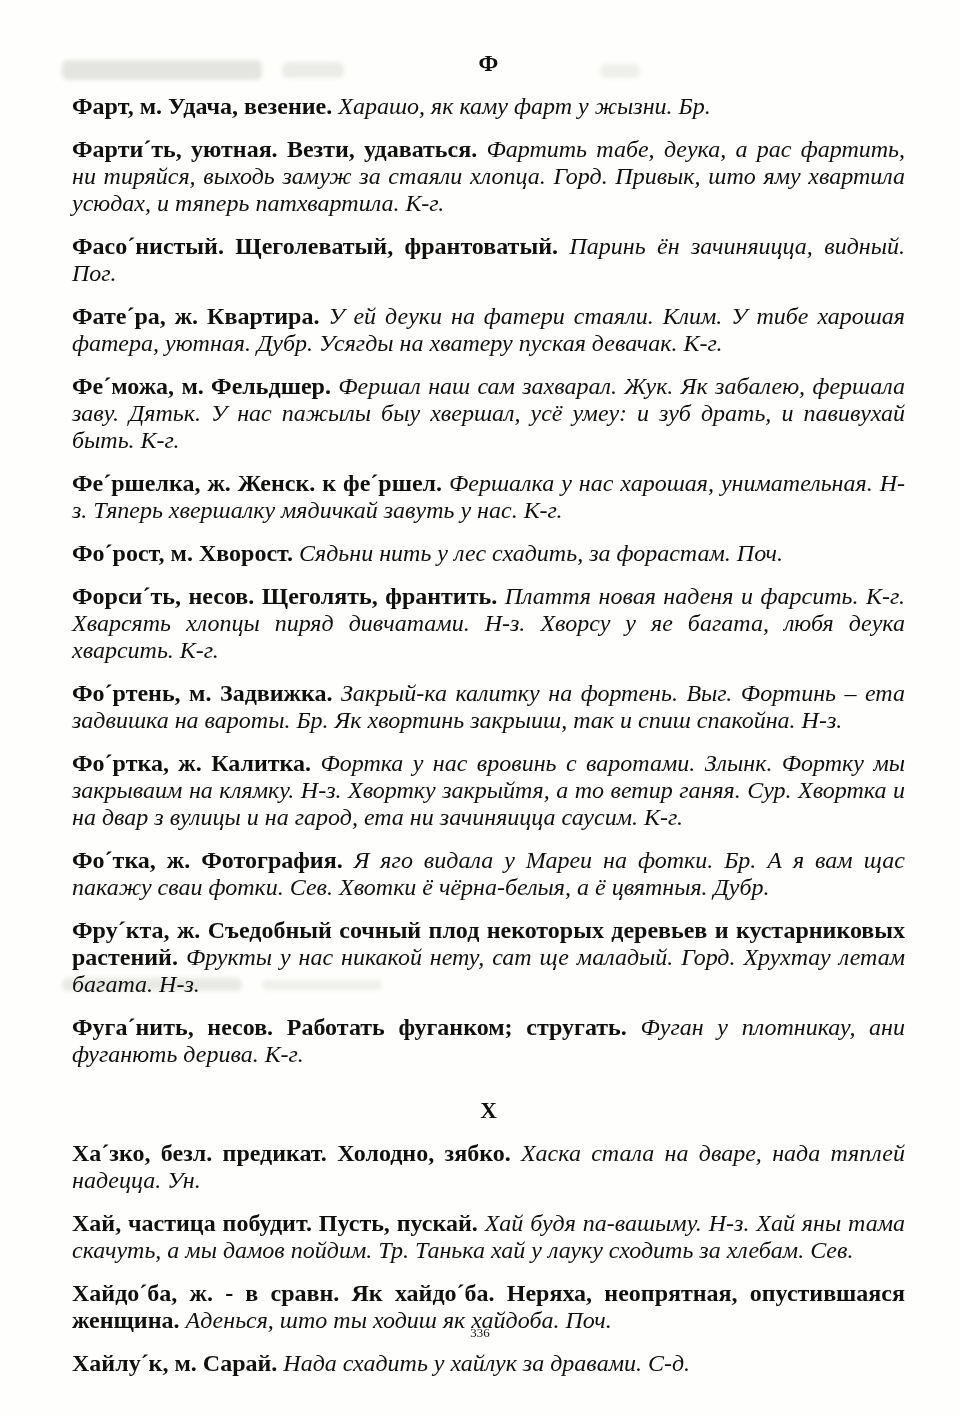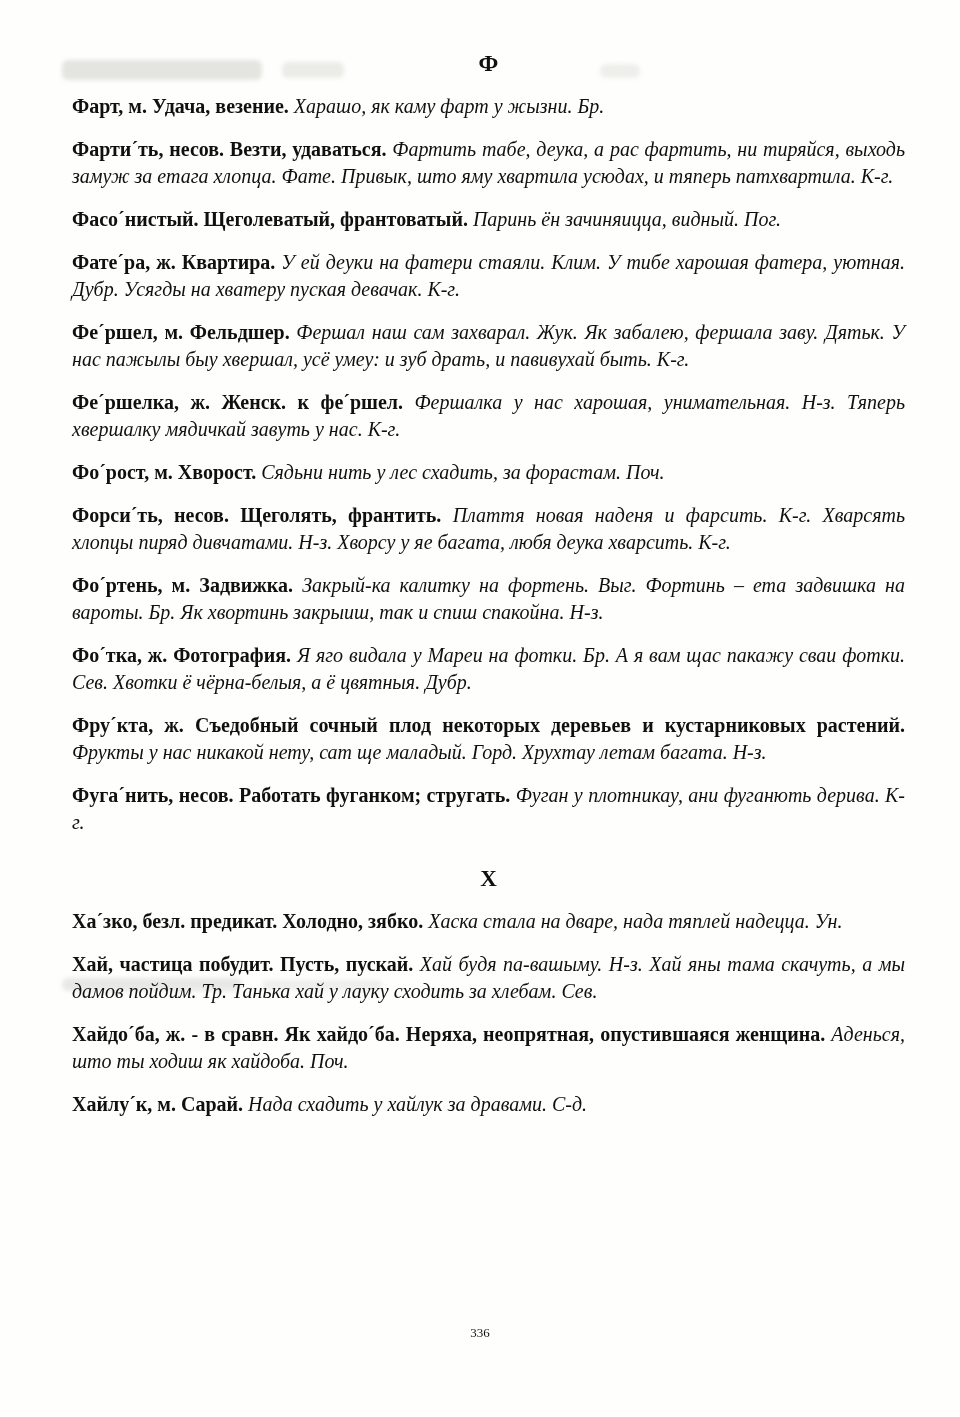--- a/index.html
+++ b/index.html
@@ -16,21 +16,21 @@
     left:72px;top:50px;width:833px;
   }
   .letter{
     font-size:23px;font-weight:bold;
     text-align:center;
     line-height:27px;
     margin:0 0 13px 0;
   }
   .letter:not(:first-child){margin-top:29px;}
   .entry{
-    font-size:20px;
+    font-size:24px;
     line-height:27px;
     margin:16px 0 10px 0;
     text-align:justify;
     text-align-last:left;
   }
   .entry .bold{font-weight:bold;}
   .entry .italic{font-style:italic;}
   .page-number{
     position:absolute;
     top:1325px;left:0;width:100%;
@@ -56,28 +56,29 @@
 <div class="page">
   <div class="artifact artifact-1"></div>
   <div class="artifact artifact-2"></div>
   <div class="artifact artifact-3"></div>
   <div class="artifact artifact-4"></div>
   <div class="artifact artifact-5"></div>
 
   <div class="content" id="content">
       <h2 class="letter">Ф</h2>
       <p class="entry"><span class="bold">Фарт, м. Удача, везение. </span><span class="italic">Харашо, як каму фарт у жызни. Бр.</span></p>
-      <p class="entry"><span class="bold">Фарти´ть, несов. Везти, удаваться. </span><span class="italic">Фартить табе, деука, а рас фартить, ни тиряйся, выходь замуж за етага хлопца. Фате. Привык, што яму хвартила усюдах, и тяперь патхвартила. К-г.</span></p>
+      <p class="entry"><span class="bold">Фарти´ть, уютная. Везти, удаваться. </span><span class="italic">Фартить табе, деука, а рас фартить, ни тиряйся, выходь замуж за стаяли хлопца. Горд. Привык, што яму хвартила усюдах, и тяперь патхвартила. К-г.</span></p>
       <p class="entry"><span class="bold">Фасо´нистый. Щеголеватый, франтоватый. </span><span class="italic">Паринь ён зачиняицца, видный. Пог.</span></p>
       <p class="entry"><span class="bold">Фате´ра, ж. Квартира. </span><span class="italic">У ей деуки на фатери стаяли. Клим. У тибе харошая фатера, уютная. Дубр. Усягды на хватеру пуская девачак. К-г.</span></p>
-      <p class="entry"><span class="bold">Фе´ршел, м. Фельдшер. </span><span class="italic">Фершал наш сам захварал. Жук. Як забалею, фершала заву. Дятьк. У нас пажылы быу хвершал, усё умеу: и зуб драть, и павивухай быть. К-г.</span></p>
+      <p class="entry"><span class="bold">Фе´можа, м. Фельдшер. </span><span class="italic">Фершал наш сам захварал. Жук. Як забалею, фершала заву. Дятьк. У нас пажылы быу хвершал, усё умеу: и зуб драть, и павивухай быть. К-г.</span></p>
       <p class="entry"><span class="bold">Фе´ршелка, ж. Женск. к фе´ршел. </span><span class="italic">Фершалка у нас харошая, унимательная. Н-з. Тяперь хвершалку мядичкай завуть у нас. К-г.</span></p>
       <p class="entry"><span class="bold">Фо´рост, м. Хворост. </span><span class="italic">Сядьни нить у лес схадить, за форастам. Поч.</span></p>
       <p class="entry"><span class="bold">Форси´ть, несов. Щеголять, франтить. </span><span class="italic">Плаття новая наденя и фарсить. К-г. Хварсять хлопцы пиряд дивчатами. Н-з. Хворсу у яе багата, любя деука хварсить. К-г.</span></p>
       <p class="entry"><span class="bold">Фо´ртень, м. Задвижка. </span><span class="italic">Закрый-ка калитку на фортень. Выг. Фортинь – ета задвишка на вароты. Бр. Як хвортинь закрыиш, так и спиш спакойна. Н-з.</span></p>
+      <p class="entry"><span class="bold">Фо´ртка, ж. Калитка. </span><span class="italic">Фортка у нас вровинь с варотами. Злынк. Фортку мы закрываим на клямку. Н-з. Хвортку закрыйтя, а то ветир ганяя. Сур. Хвортка и на двар з вулицы и на гарод, ета ни зачиняицца саусим. К-г.</span></p>
       <p class="entry"><span class="bold">Фо´тка, ж. Фотография. </span><span class="italic">Я яго видала у Мареи на фотки. Бр. А я вам щас пакажу сваи фотки. Сев. Хвотки ё чёрна-белыя, а ё цвятныя. Дубр.</span></p>
       <p class="entry"><span class="bold">Фру´кта, ж. Съедобный сочный плод некоторых деревьев и кустарниковых растений. </span><span class="italic">Фрукты у нас никакой нету, сат ще маладый. Горд. Хрухтау летам багата. Н-з.</span></p>
       <p class="entry"><span class="bold">Фуга´нить, несов. Работать фуганком; стругать. </span><span class="italic">Фуган у плотникау, ани фуганють дерива. К-г.</span></p>
       <h2 class="letter">Х</h2>
       <p class="entry"><span class="bold">Ха´зко, безл. предикат. Холодно, зябко. </span><span class="italic">Хаска стала на дваре, нада тяплей надецца. Ун.</span></p>
       <p class="entry"><span class="bold">Хай, частица побудит. Пусть, пускай. </span><span class="italic">Хай будя па-вашыму. Н-з. Хай яны тама скачуть, а мы дамов пойдим. Тр. Танька хай у лауку сходить за хлебам. Сев.</span></p>
       <p class="entry"><span class="bold">Хайдо´ба, ж. - в сравн. Як хайдо´ба. Неряха, неопрятная, опустившаяся женщина. </span><span class="italic">Аденься, што ты ходиш як хайдоба. Поч.</span></p>
       <p class="entry"><span class="bold">Хайлу´к, м. Сарай. </span><span class="italic">Нада схадить у хайлук за дравами. С-д.</span></p>
     </div>
 

